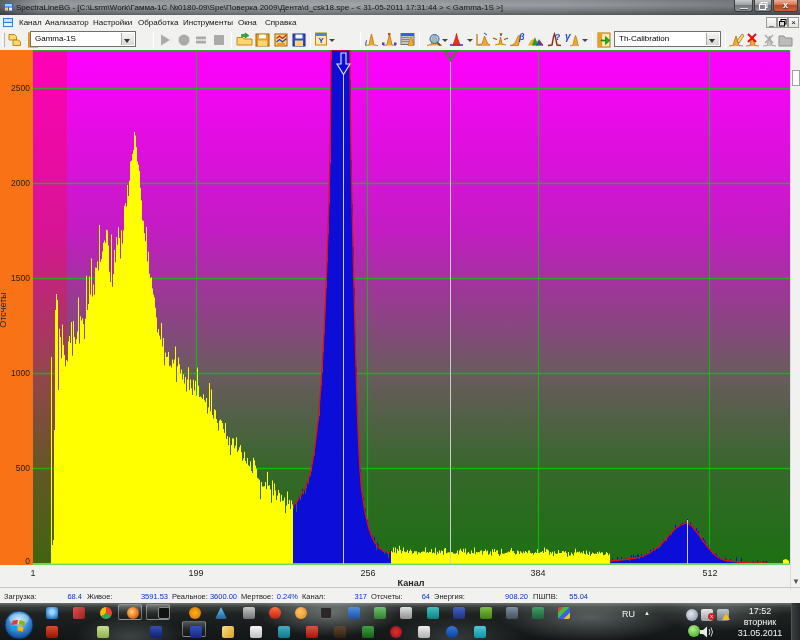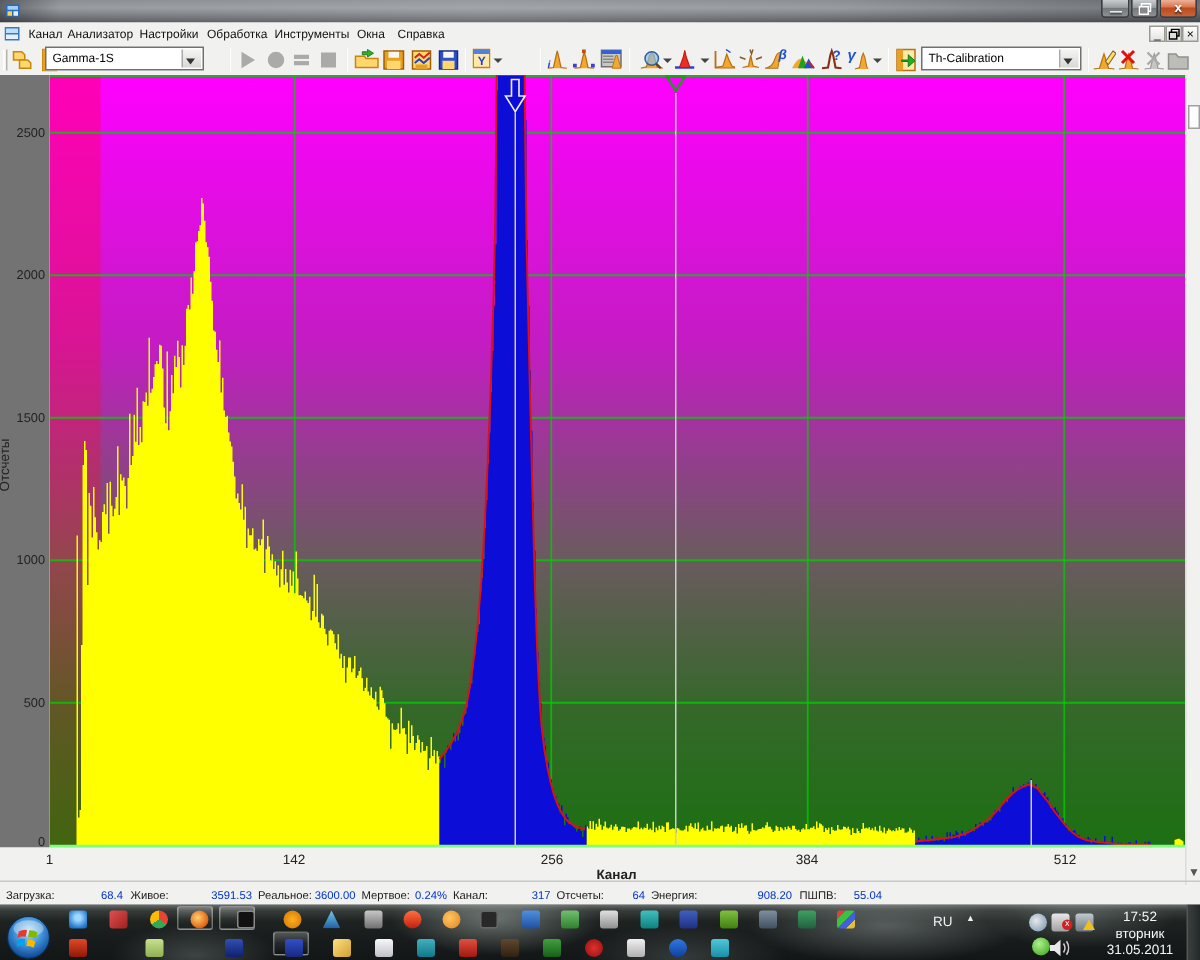--- a/index.html
+++ b/index.html
@@ -27,21 +27,21 @@
 .grip { position:absolute; top:3px; width:3px; height:14px; border-left:1px solid #fff; border-right:1px solid #b5b5b0; }
 .combo { position:absolute; top:1px; height:16px; background:#fff; border:1px solid #707070; font-size:8px; color:#000; }
 .combo .tx { position:absolute; left:4px; top:2px; }
 .combo .btn { position:absolute; right:1px; top:1px; bottom:1px; width:13px; background:linear-gradient(180deg,#f4f4f2,#d8d8d4); border-left:1px solid #aaa; }
 .combo .arr { position:absolute; right:4px; top:6px; width:0; height:0; border-left:3px solid transparent; border-right:3px solid transparent; border-top:4px solid #333; }
 .tico { position:absolute; top:2px; }
 .ddarr { position:absolute; top:9px; width:0; height:0; border-left:3px solid transparent; border-right:3px solid transparent; border-top:3px solid #444; }
 
 #chartwrap { position:absolute; left:0; top:50px; width:800px; height:542px; background:#f1f1f0; }
 #plot { position:absolute; left:33px; top:0; width:757px; height:515px; }
-#yaxis { position:absolute; left:0; top:0; width:33px; height:515px; background:#737373; }
+#yaxis { position:absolute; left:0; top:0; width:33px; height:515px; background:#f97316; }
 .ylab { position:absolute; right:3px; font-size:8.5px; color:#222; }
 #ytitle { position:absolute; left:-15px; top:255px; font-size:9px; color:#222; transform:rotate(-90deg); }
 #xaxis { position:absolute; left:0; top:515px; width:790px; height:27px; background:#f1f1f0; }
 .xlab { position:absolute; top:3px; font-size:9px; color:#222; transform:translateX(-50%); }
 #xtitle { position:absolute; left:411px; top:13px; font-size:9px; color:#222; transform:translateX(-50%);font-weight:bold; }
 #vscroll { position:absolute; left:790px; top:0; width:10px; height:540px; background:#f1f1f0; border-left:1px solid #dcdcdc; }
 #vthumb { position:absolute; left:1px; top:20px; width:8px; height:16px; background:#fdfdfd; border:1px solid #a0a0a0; }
 #varrow { position:absolute; left:1px; top:527px; font-size:8px; color:#555; }
 
 #statusrule { position:absolute; left:0; top:587px; width:800px; height:1px; background:#c8c8c4; }
@@ -72,20 +72,21 @@
 <div id="screen">
 
 <div id="titlebar">
       <div class="shade"></div>
  <svg id="appicon" viewBox="0 0 10 10">
         <rect x="0" y="1" width="9" height="8" fill="#2a6bc0"></rect>
         <rect x="1" y="2" width="7" height="2.5" fill="#9fd1ff"></rect>
         <rect x="1" y="5.5" width="3" height="3" fill="#ffd24a"></rect>
         <rect x="5" y="5.5" width="3" height="3" fill="#e8eef5"></rect>
       </svg>
+ <div id="apptitle" style="z-index:5">SpectraLineBG - [C:\Lsrm\Work\Гамма-1С №0180-09\Spe\Поверка 2009\Дента\d_csk18.spe - &lt; 31-05-2011 17:31:44 &gt; &lt; Gamma-1S &gt;]</div>
  <div class="capbtn" style="left:734px;width:19px;">
         <span class="capglyph" style="left:5px;top:3px;font-size:8px;">—</span>
       </div>
  <div class="capbtn" style="left:754px;width:18px;">
         <svg style="position:absolute;left:4px;top:2px" width="9" height="8" viewBox="0 0 9 8">
           <rect x="2" y="0.5" width="6" height="5" fill="none" stroke="#fff"></rect>
           <rect x="0.5" y="2.5" width="6" height="5" fill="#888" stroke="#fff"></rect>
         </svg>
       </div>
  <div class="capbtn close" style="left:773px;width:25px;">
@@ -317,21 +318,21 @@
   <line x1="0" y1="514" x2="757" y2="514" stroke="#7dff7d" stroke-width="1.6"></line>
 
   <line x1="310.5" y1="25" x2="310.5" y2="514" stroke="#cccccc" stroke-width="1"></line>
   <path d="M308,3 L308,14 L304,14 L310.5,24.5 L317,14 L313,14 L313,3 Z" fill="none" stroke="#ebebeb" stroke-width="1.1"></path>
   <line x1="417.5" y1="12" x2="417.5" y2="514" stroke="#cccccc" stroke-width="1"></line>
   <path d="M411.5,1 L423.5,1 L417.5,10.5 Z" fill="none" stroke="#0fa50f" stroke-width="1.5"></path>
   <line x1="654.5" y1="470" x2="654.5" y2="514" stroke="#cccccc" stroke-width="1"></line>
  </svg>
  <div id="xaxis">
   <div class="xlab" style="left:33px">1</div>
-  <div class="xlab" style="left:196px">142</div>
+  <div class="xlab" style="left:196px">199</div>
   <div class="xlab" style="left:368px">256</div>
   <div class="xlab" style="left:538px">384</div>
   <div class="xlab" style="left:710px">512</div>
   <div id="xtitle">Канал</div>
  </div>
  <div id="vscroll">
         <div id="vthumb"></div>
         <div id="varrow">▼</div>
       </div>
 </div>

